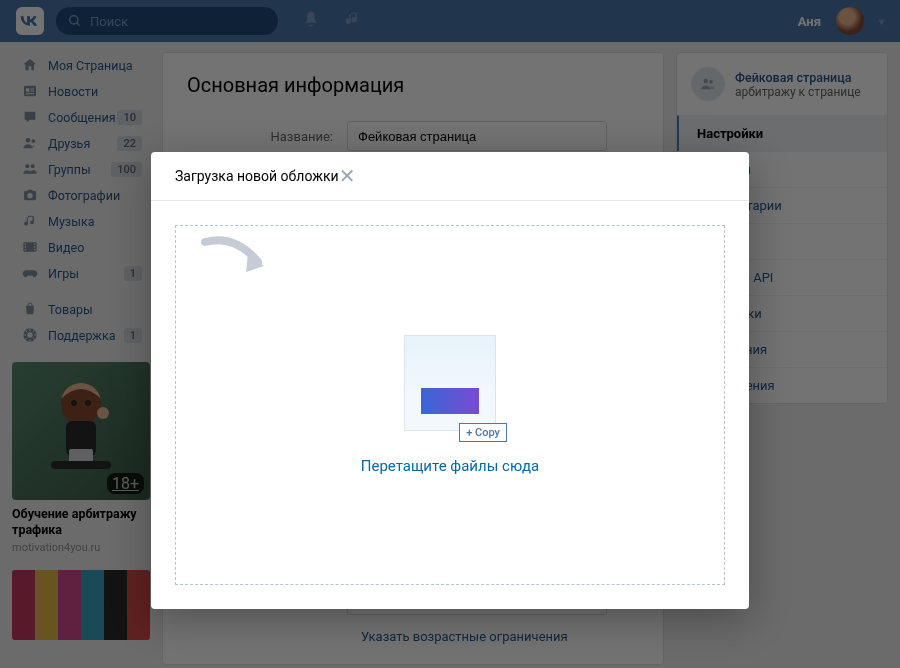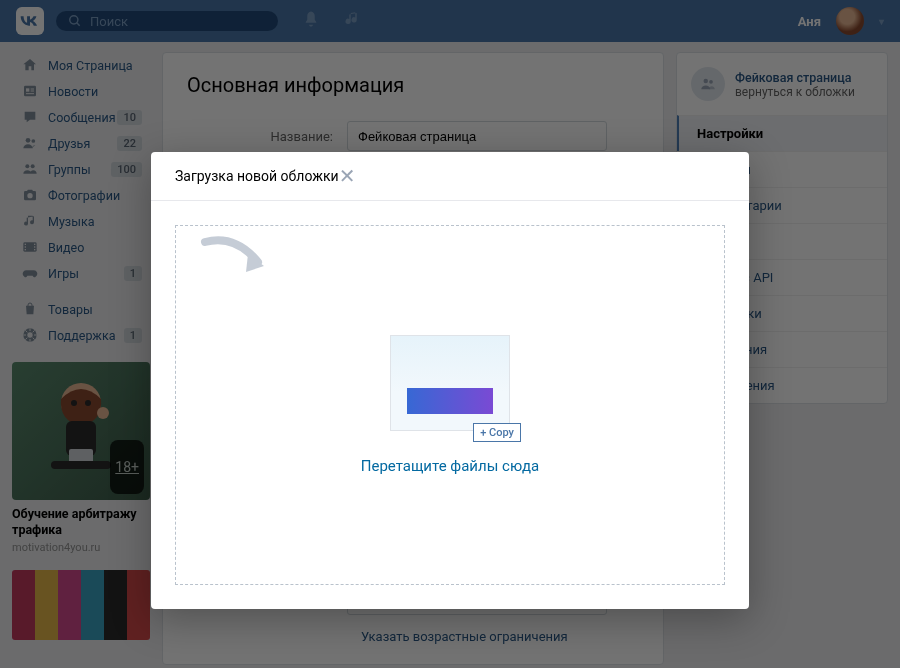--- a/index.html
+++ b/index.html
@@ -1,42 +1,42 @@
 <!DOCTYPE html>
 <html><head>
   <meta charset="utf-8">
   <style>
     * { margin: 0; padding: 0; box-sizing: border-box; }
     body { font-family: -apple-system, BlinkMacSystemFont, "Segoe UI", Roboto, Helvetica, Arial, sans-serif; background: #edeef0; font-size: 13px; color: #000; width: 900px; height: 668px; overflow: hidden; position: relative; }
     
     
     .header { background: #4a76a8; height: 42px; display: flex; align-items: center; padding: 0 8px; }
     .logo { width: 28px; height: 28px; margin: 0 12px 0 8px; }
-    .search-box { background: #224b7a; border-radius: 14px; height: 20px; width: 222px; display: flex; align-items: center; padding: 0 12px; }
+    .search-box { background: #224b7a; border-radius: 14px; height: 28px; width: 222px; display: flex; align-items: center; padding: 0 12px; }
     .search-box span.placeholder { color: #7b9dc4; margin-left: 8px; }
     .header-icons { margin-left: 24px; display: flex; gap: 24px; }
     .header-icon { color: #7b9dc4; font-size: 18px; }
     .header-right { margin-left: auto; display: flex; align-items: center; gap: 15px; color: #fff; padding-right: 8px; font-weight: bold; }
     .avatar { width: 28px; height: 28px; border-radius: 50%; background: radial-gradient(circle at 40% 35%, #e8b894 30%, #8b4a2f 60%); }
     .dropdown-caret { color: #7b9dc4; font-size: 10px; }
     
     
     .page { display: flex; padding: 10px 12px 0; gap: 12px; }
     
     
     .sidebar { width: 138px; flex-shrink: 0; }
     .nav-item { display: flex; align-items: center; height: 26px; padding: 0 8px; color: #2a5885; cursor: pointer; position: relative; }
     .nav-icon { width: 20px; color: #828f9c; display: inline-flex; justify-content: center; }
     .nav-label { margin-left: 8px; font-size: 12.5px; }
     .nav-badge { margin-left: auto; background: #d3d9de; color: #5a6673; font-size: 11px; padding: 1px 6px; border-radius: 3px; font-weight: 500; }
     .nav-sep { height: 10px; }
     
     .ad-block { margin-top: 14px; }
     .ad-img { width: 138px; height: 138px; background: linear-gradient(135deg, #5a8a6e 0%, #3d5c4a 100%); border-radius: 4px; position: relative; overflow: hidden; }
-    .ad-badge { position: absolute; bottom: 6px; right: 6px; background: #000; color: #fff; font-size: 14px; padding: 19px 5px; border-radius: 8px; opacity: 0.7; text-decoration: underline; }
+    .ad-badge { position: absolute; bottom: 6px; right: 6px; background: #000; color: #fff; font-size: 16px; padding: 1px 5px; border-radius: 8px; opacity: 0.7; text-decoration: underline; }
     .ad-title { font-weight: 700; margin-top: 6px; font-size: 12.5px; line-height: 1.3; color: #000; }
     .ad-domain { color: #939393; font-size: 11px; margin-top: 2px; }
     .ad-girl { position: absolute; left: 50%; top: 50%; transform: translate(-50%, -50%); }
     .ad-dresses { margin-top: 16px; width: 138px; height: 70px; display: flex; overflow: hidden; border-radius: 3px; }
     .dress { flex: 1; }
     
     
     .main { flex: 1; background: #fff; border: 1px solid #dbe0e4; border-radius: 4px; padding: 20px 24px; min-width: 0; }
     .main h2 { font-size: 20px; font-weight: 400; color: #000; margin-bottom: 24px; }
     .form-row { display: flex; align-items: center; margin-bottom: 14px; }
@@ -57,21 +57,21 @@
     
     
     .overlay { position: absolute; inset: 0; background: rgba(0,0,0,0.55); display: flex; align-items: flex-start; justify-content: center; padding-top: 0; }
     .modal { background: #fff; width: 598px; margin-top: 152px; border-radius: 4px; box-shadow: 0 10px 40px rgba(0,0,0,0.3); }
     .modal-header { display: flex; align-items: center; justify-content: flex-start; padding: 14px 24px; border-bottom: 1px solid #e7e8ec; }
     .modal-title { font-size: 14px; color: #000; }
     .modal-close { color: #9aa5b5; font-size: 20px; cursor: pointer; line-height: 1; }
     .modal-body { padding: 24px; }
     .dropzone { border: 1.5px dashed #b9c2cc; height: 360px; position: relative; display: flex; flex-direction: column; align-items: center; justify-content: center; }
     .drop-arrow { position: absolute; top: 8px; left: 24px; width: 70px; height: 50px; }
-    .file-thumb { width: 120px; height: 96px; border: 1px solid #dfe3e8; background: linear-gradient(180deg, #e6f3fa 0%, #f2f8fc 60%); display: flex; align-items: flex-end; justify-content: flex-start; padding: 16px; position: relative; }
+    .file-thumb { width: 92px; height: 96px; border: 1px solid #dfe3e8; background: linear-gradient(180deg, #e6f3fa 0%, #f2f8fc 60%); display: flex; align-items: flex-end; justify-content: flex-start; padding: 16px; position: relative; }
     .thumb-inner { width: 86px; height: 26px; background: linear-gradient(90deg, #3768d4 0%, #7a4ad4 100%); }
     .copy-badge { position: absolute; bottom: -12px; right: -12px; background: #fff; border: 1px solid #4a76a8; color: #4a76a8; font-size: 11px; padding: 2px 6px; font-weight: 500; }
     .drop-text { margin-top: 26px; color: #0369a1; font-size: 15px; }
   </style>
 </head>
 <body>
 
 <div class="header">
   <svg class="logo" viewBox="0 0 24 24">
       <rect width="24" height="24" rx="5" fill="#fff"></rect>
@@ -275,21 +275,21 @@
         <div class="comm-avatar">
           <svg width="18" height="18" viewBox="0 0 24 24" fill="#99a5b5">
               <circle cx="9" cy="8" r="3"></circle>
               <circle cx="16" cy="9" r="2.5"></circle>
               <path d="M3 19c0-3 3-5 6-5s6 2 6 5"></path>
               <path d="M13 19c0-2.5 2-4 4-4s4 1.5 4 4" opacity="0.6"></path>
             </svg>
         </div>
         <div>
           <div class="comm-name">Фейковая страница</div>
-          <div class="comm-sub">вернуться к обложки</div>
+          <div class="comm-sub">арбитражу к странице</div>
         </div>
       </div>
       <div id="rightnav">
           <div class="right-nav-item active">Настройки</div>
           <div class="right-nav-item">Разделы</div>
           <div class="right-nav-item">Комментарии</div>
           <div class="right-nav-item">Ссылки</div>
           <div class="right-nav-item">Работа с API</div>
           <div class="right-nav-item">Участники</div>
           <div class="right-nav-item">Сообщения</div>

